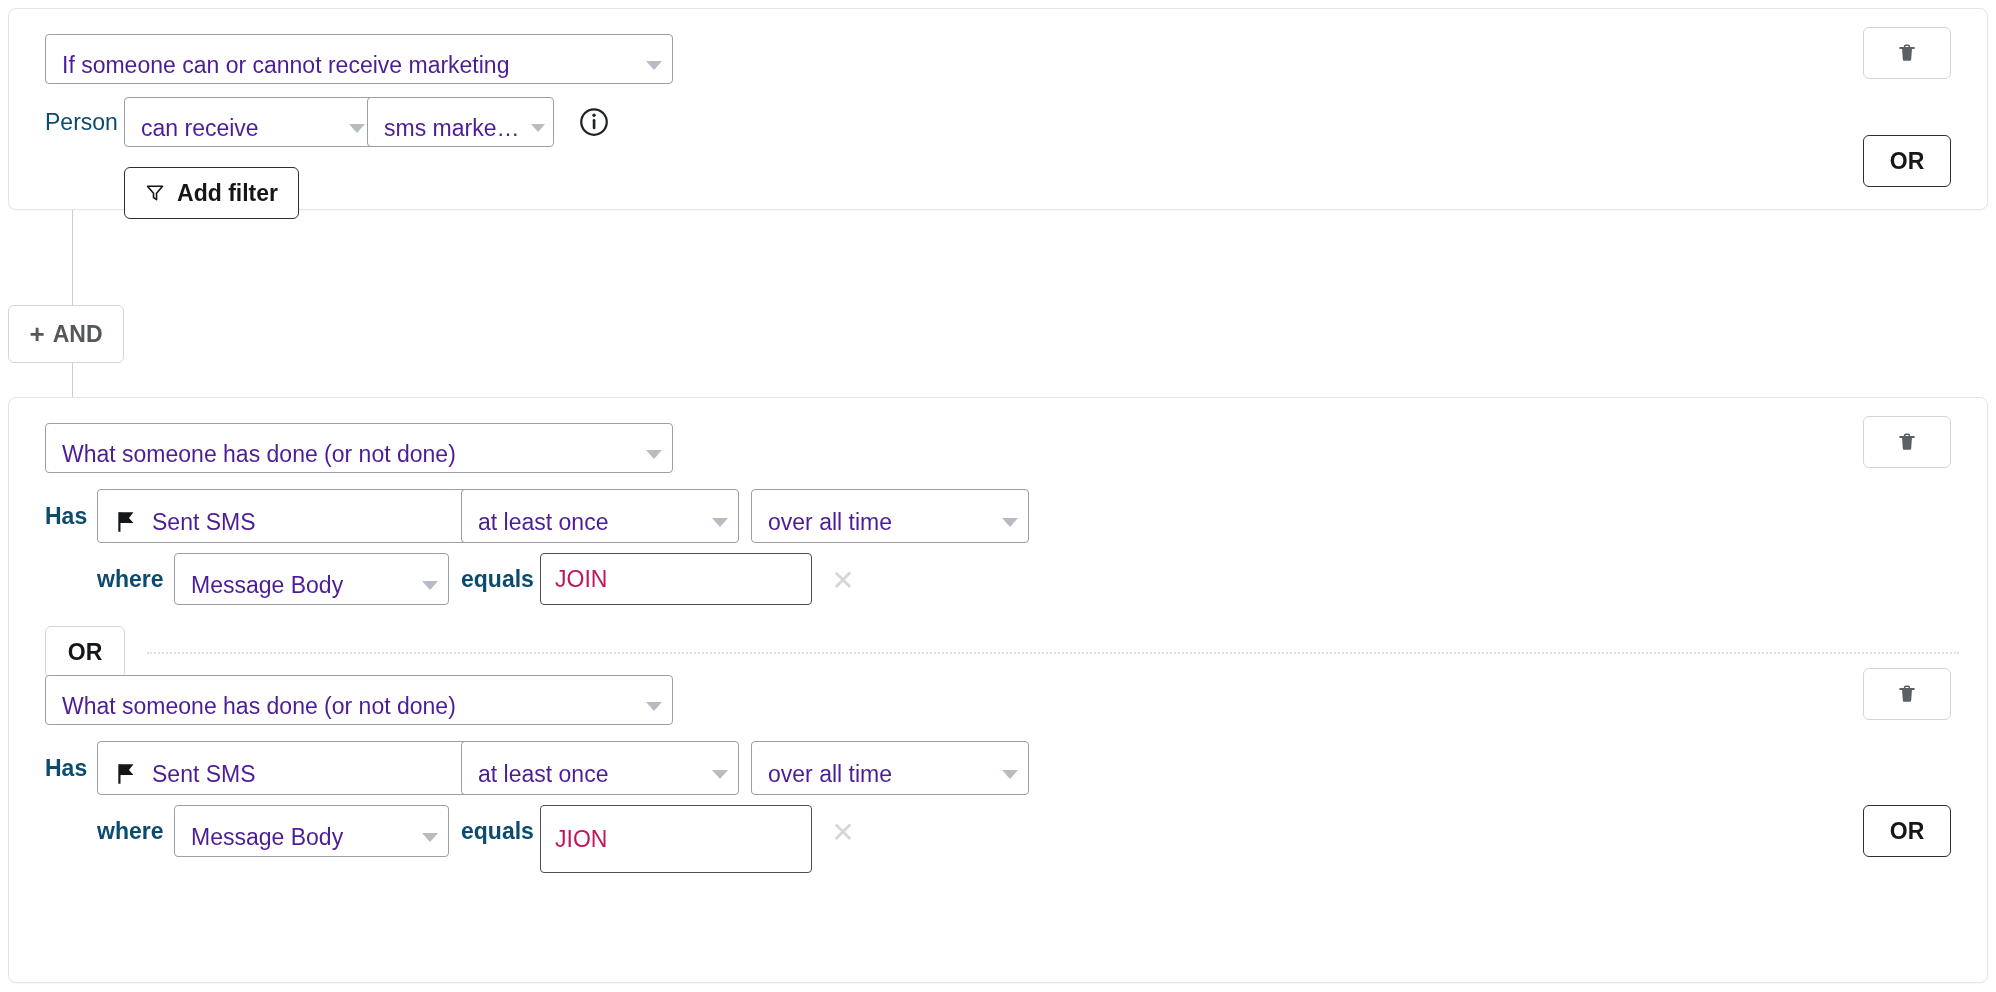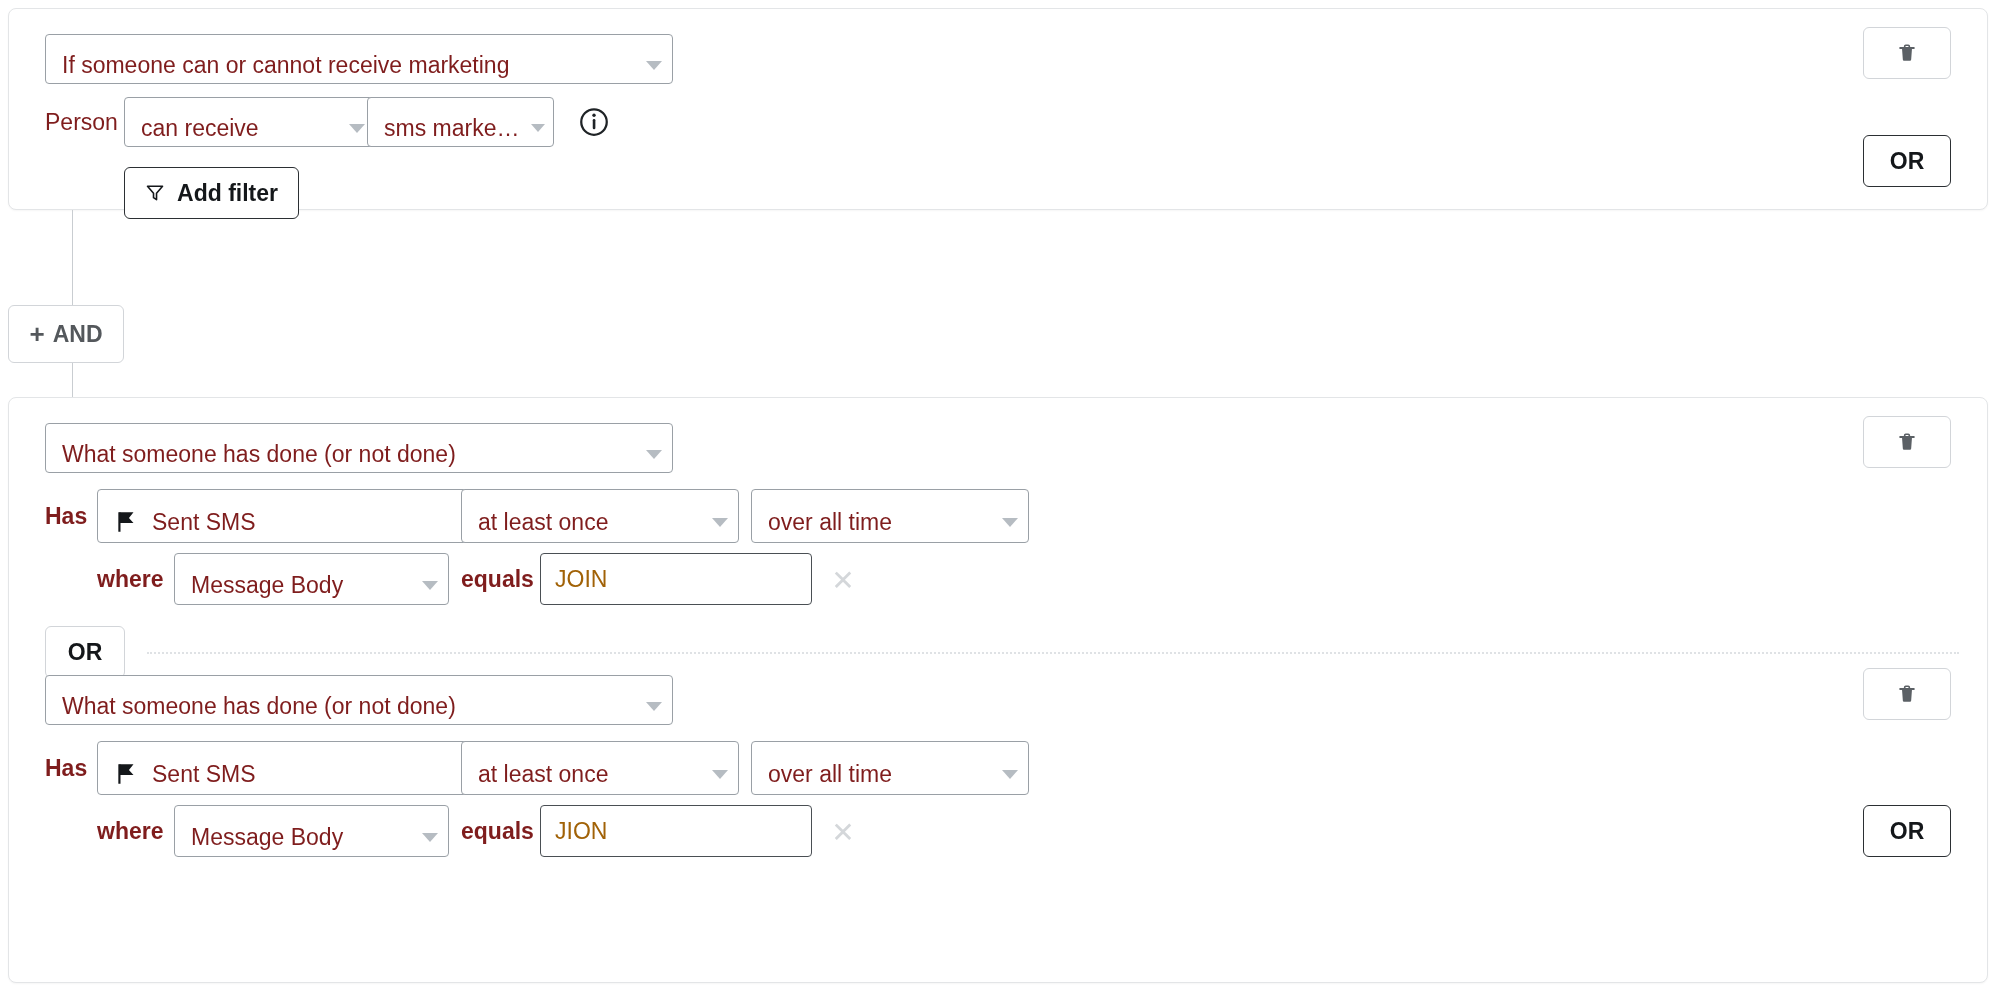--- a/index.html
+++ b/index.html
@@ -33,21 +33,21 @@
   
   .sel {
     position: absolute;
     background: #ffffff;
     border: 1px solid #9aa0a6;
     border-radius: 4px;
     display: flex;
     align-items: center;
     padding: 12px 10px 0 16px;
     font-size: 23px;
-    color: #7f1d1d;
+    color: #4c1d95;
     white-space: nowrap;
     overflow: hidden;
   }
   .sel .lbl { flex: 1 1 auto; overflow: hidden; text-overflow: ellipsis; }
   .caret {
     flex: 0 0 auto;
     width: 0; height: 0;
     margin-left: 8px;
     border-left: 8px solid transparent;
     border-right: 8px solid transparent;
@@ -57,28 +57,28 @@
   
   .textinput {
     position: absolute;
     background: #ffffff;
     border: 1px solid #4a4f54;
     border-radius: 4px;
     display: flex;
     align-items: center;
     padding: 0 14px;
     font-size: 23px;
-    color: #a16207;
+    color: #be185d;
   }
 
   
   .lab {
     position: absolute;
     font-size: 23px;
-    color: #7f1d1d;
+    color: #0c4a6e;
     display: flex;
     align-items: center;
     white-space: nowrap;
   }
   .lab.bold { font-weight: bold; }
 
   
   .btn {
     position: absolute;
     background: #ffffff;
@@ -304,21 +304,21 @@
 
     <div class="lab bold" style="left:88px; top:407px; height:52px;">where</div>
 
     <div class="sel" style="left:165px; top:407px; width:275px; height:52px;">
       <span class="lbl">Message Body</span>
       <span class="caret"></span>
     </div>
 
     <div class="lab bold" style="left:452px; top:407px; height:52px;">equals</div>
 
-    <div class="textinput" style="left:531px; top:407px; width:272px; height:52px;">
+    <div class="textinput" style="left:531px; top:407px; width:272px; height:68px;">
       <span>JION</span>
     </div>
 
     <div class="clearx" style="left:817px; top:417px; width:34px; height:34px;">✕</div>
 
     <div class="btn" style="right:36px; top:407px; width:88px; height:52px;">OR</div>
   </div>
 
 </div>
 

